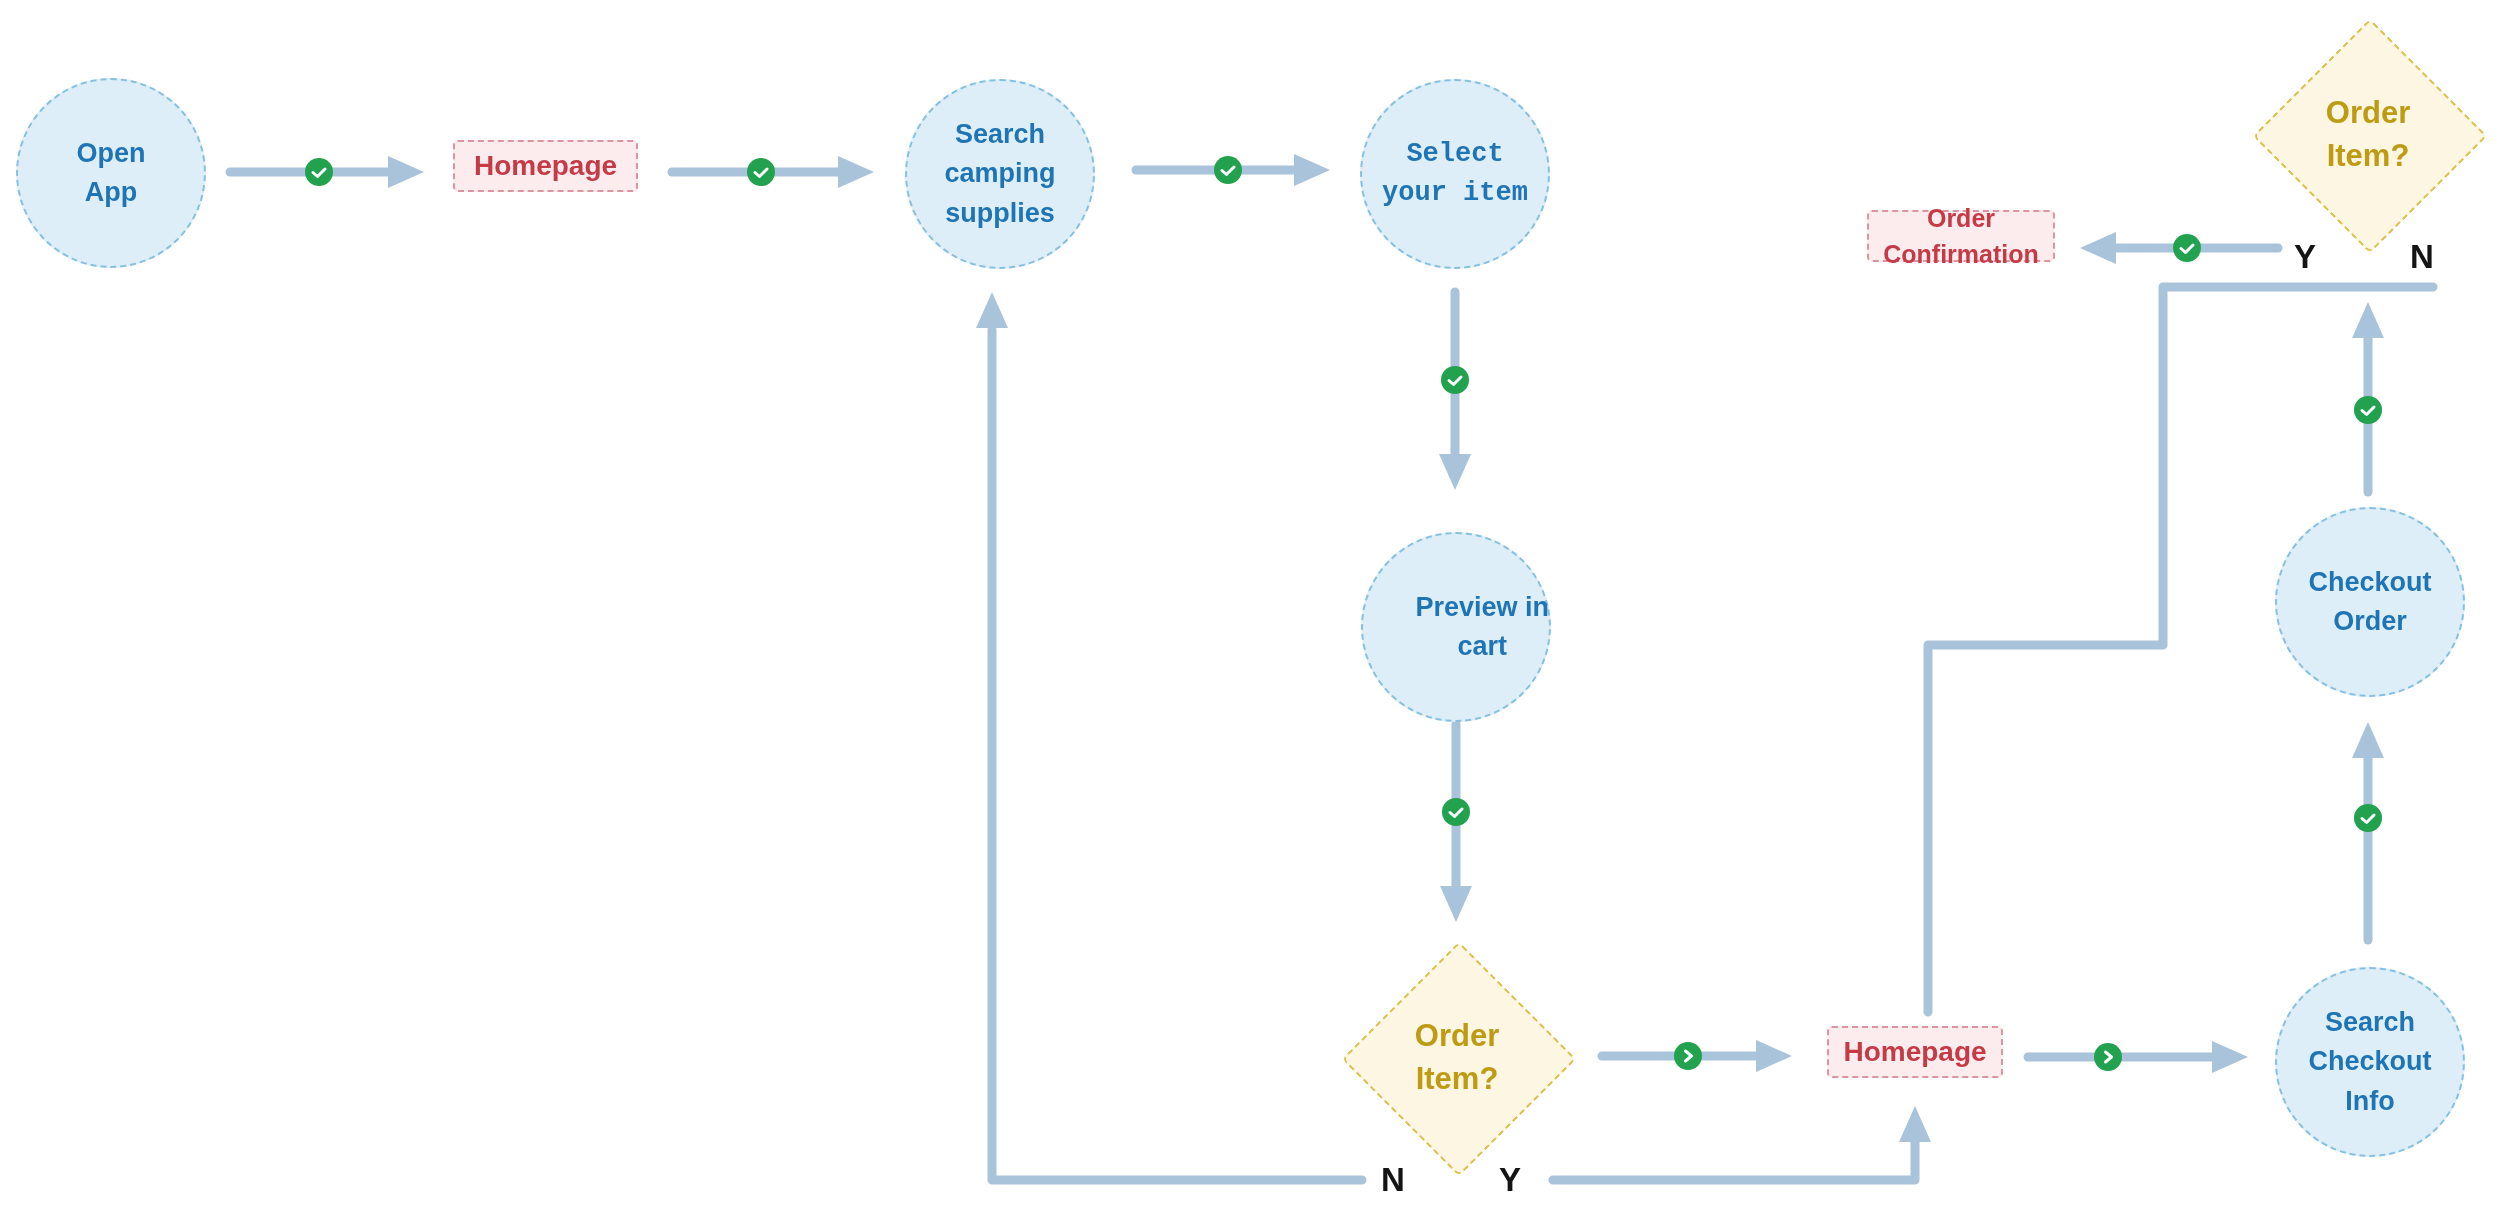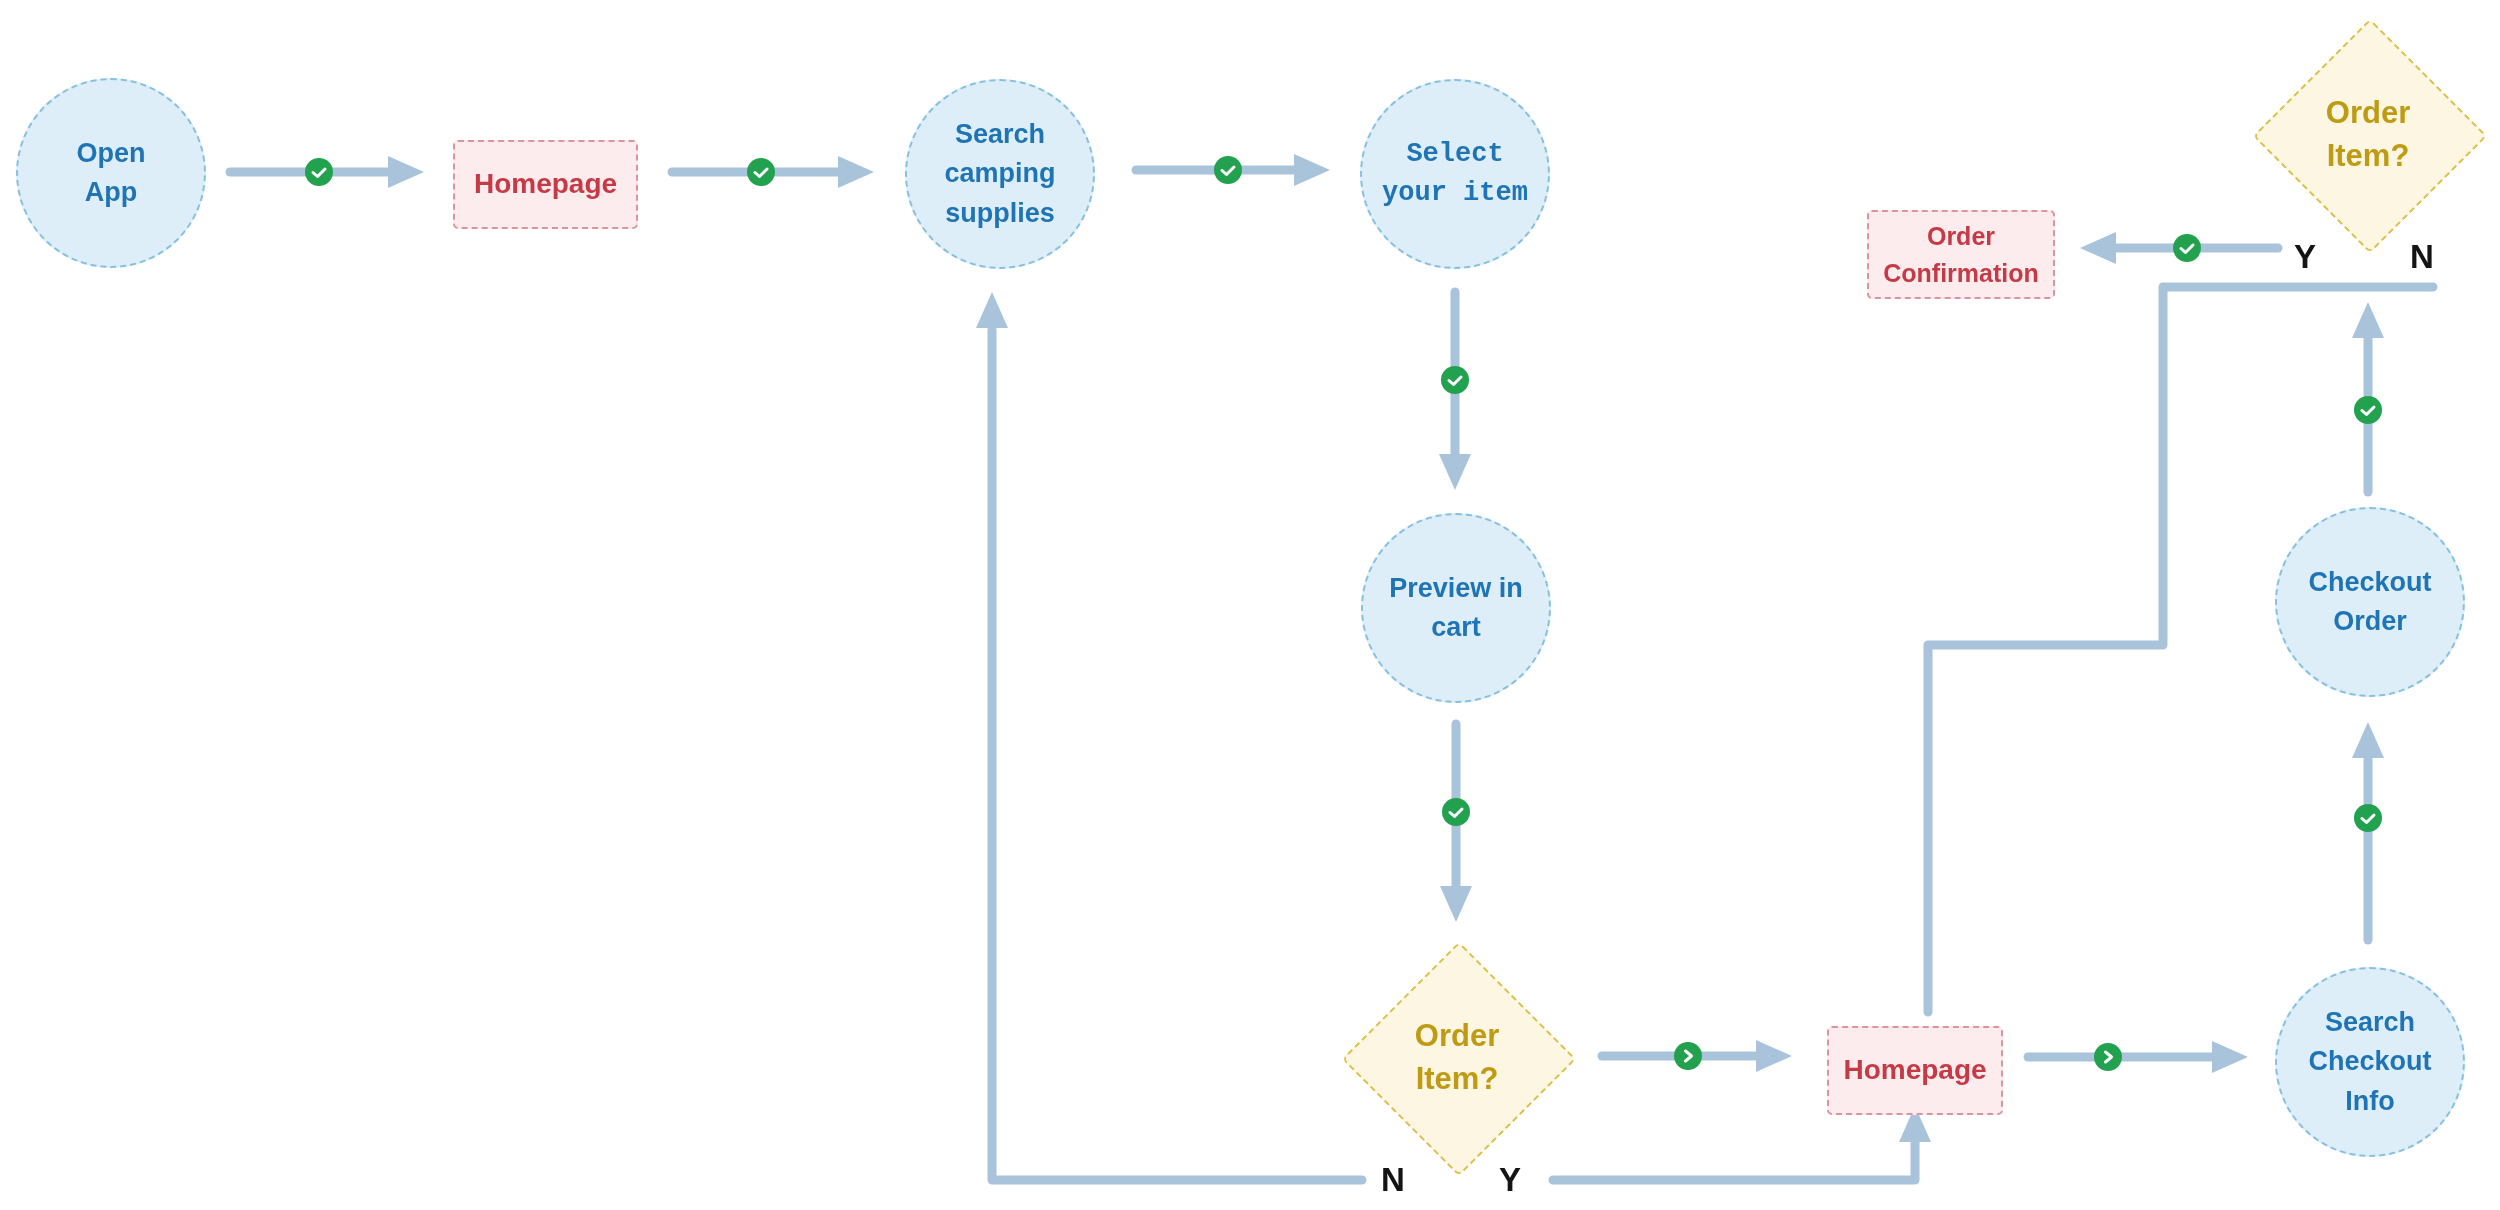--- a/index.html
+++ b/index.html
@@ -18,21 +18,21 @@
     box-sizing:border-box;
     white-space:pre-line;
   }
   .node .label{white-space:pre-line;line-height:1.45;}
   .circle{
     width:190px;height:190px;border-radius:50%;
     background:#ddeef8;border:2px dashed #86c0e0;
     color:#1e74b4;font-size:27px;font-weight:600;
   }
   .rect{
-    height:89px;border-radius:5px;
+    height:52px;border-radius:5px;
     background:#fdecee;border:2px dashed #db95a0;
     color:#c63a46;font-size:28px;font-weight:600;
   }
   .diamond-shape{
     position:absolute;width:162px;height:162px;
     background:#fcf6e2;border:2px dashed #ddc14d;border-radius:6px;
     transform:rotate(45deg);
   }
   .diamond-label{
     position:absolute;width:180px;height:110px;
@@ -145,21 +145,21 @@
   </div>
   <div class="node circle" style="left:905px;top:79px;align-items:center;">
     <span class="label">Search
 camping
 supplies</span>
   </div>
   <div class="node circle" style="left:1360px;top:79px;font-family:Liberation Mono, monospace;">
     <span class="label">Select
 your item</span>
   </div>
-  <div class="node circle" style="left:1361px;top:513px;">
+  <div class="node circle" style="left:1361px;top:532px;justify-content:flex-end;">
     <span class="label">Preview in
 cart</span>
   </div>
   <div class="node circle" style="left:2275px;top:507px;">
     <span class="label">Checkout
 Order</span>
   </div>
   <div class="node circle" style="left:2275px;top:967px;">
     <span class="label">Search
 Checkout

